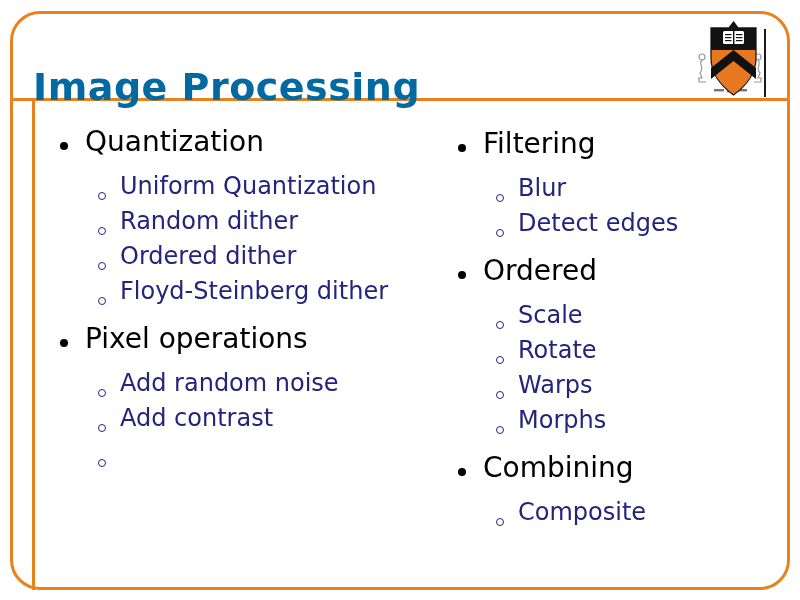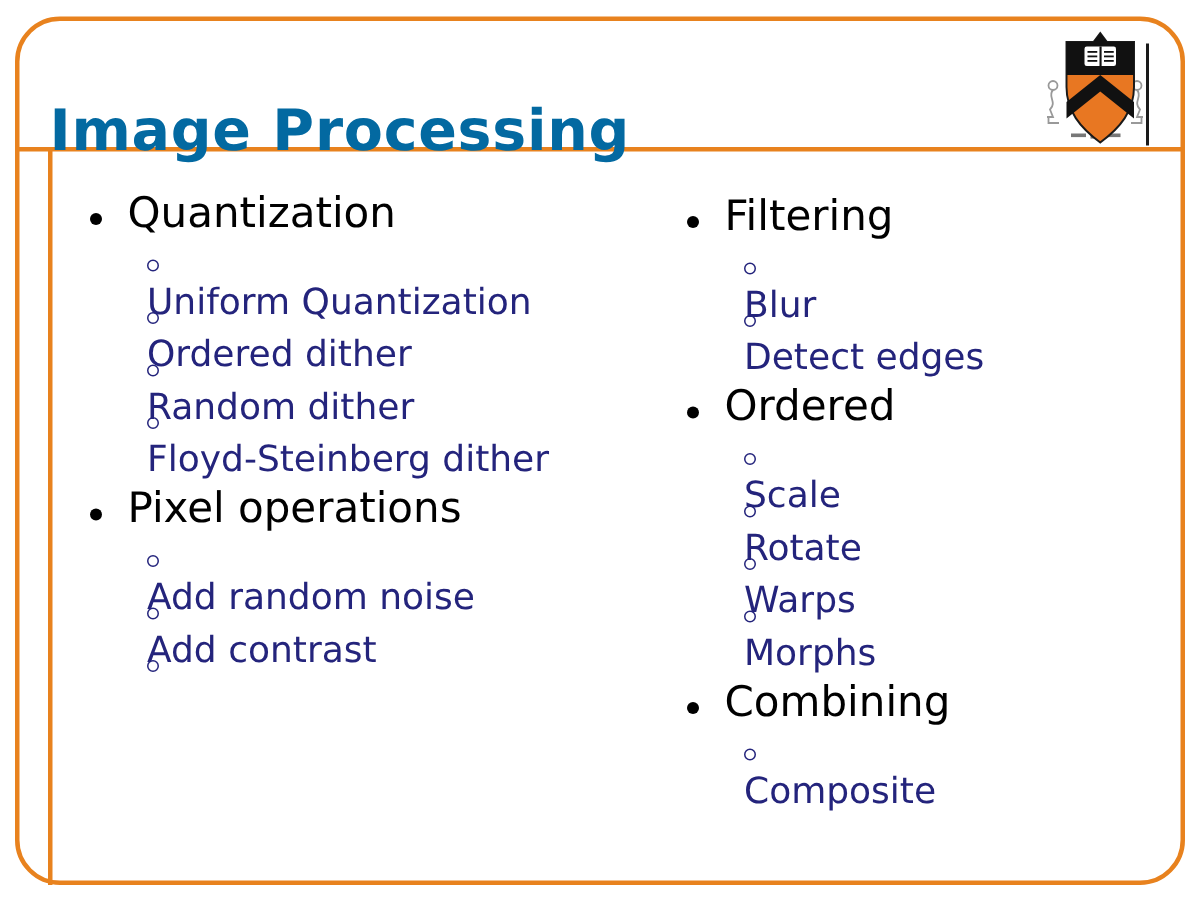--- a/index.html
+++ b/index.html
@@ -35,22 +35,22 @@
     display:flex;height:40px;
     font-size:28px;color:#000;white-space:nowrap;
   }
   .b1{
     width:25px;flex:0 0 25px;display:flex;align-items:center;
   }
   .b1 i{
     display:block;width:8px;height:8px;border-radius:50%;background:#000;margin-top:2px;
   }
   .l2{
-    display:flex;align-items:flex-start;height:35px;margin-left:38px;
-    font-size:24px;color:#24247C;white-space:nowrap;flex-direction:column;
+    display:flex;align-items:flex-end;height:35px;margin-left:38px;
+    font-size:24px;color:#24247C;white-space:nowrap;
   }
   .b2{
     width:22px;flex:0 0 22px;display:flex;align-items:center;
   }
   .b2 i{
     display:block;width:6px;height:6px;border-radius:50%;
     border:1.5px solid #24247C;background:transparent;margin-top:2px;
   }
 </style>
 </head>
@@ -107,32 +107,32 @@
     <div class="l2">
       <span class="b2">
           <i></i>
         </span>
       <span>Uniform Quantization</span>
     </div>
     <div class="l2">
       <span class="b2">
           <i></i>
         </span>
+      <span>Random dither</span>
+    </div>
+    <div class="l2">
+      <span class="b2">
+          <i></i>
+        </span>
       <span>Ordered dither</span>
     </div>
     <div class="l2">
       <span class="b2">
           <i></i>
         </span>
-      <span>Random dither</span>
-    </div>
-    <div class="l2">
-      <span class="b2">
-          <i></i>
-        </span>
       <span>Floyd-Steinberg dither</span>
     </div>
   </div>
 
   <div class="section">
     <div class="l1">
       <span class="b1">
           <i></i>
         </span>
       <span>Pixel operations</span>

